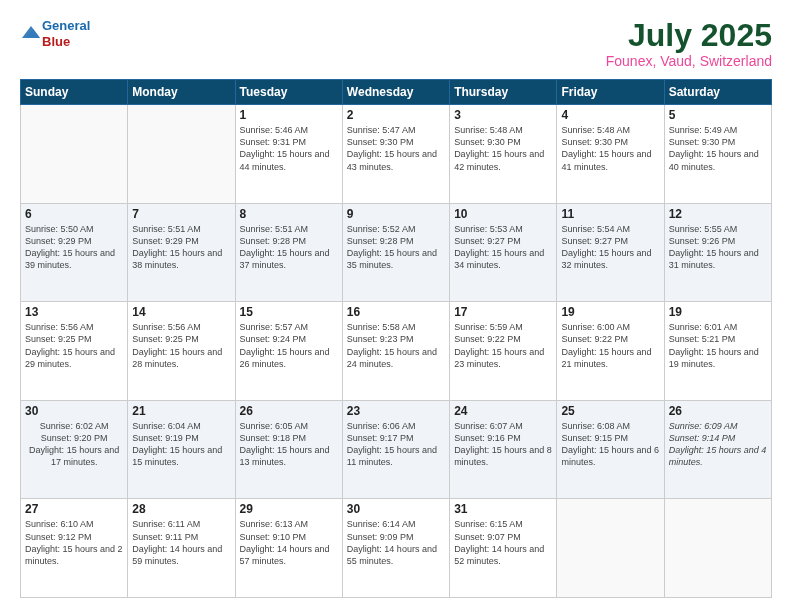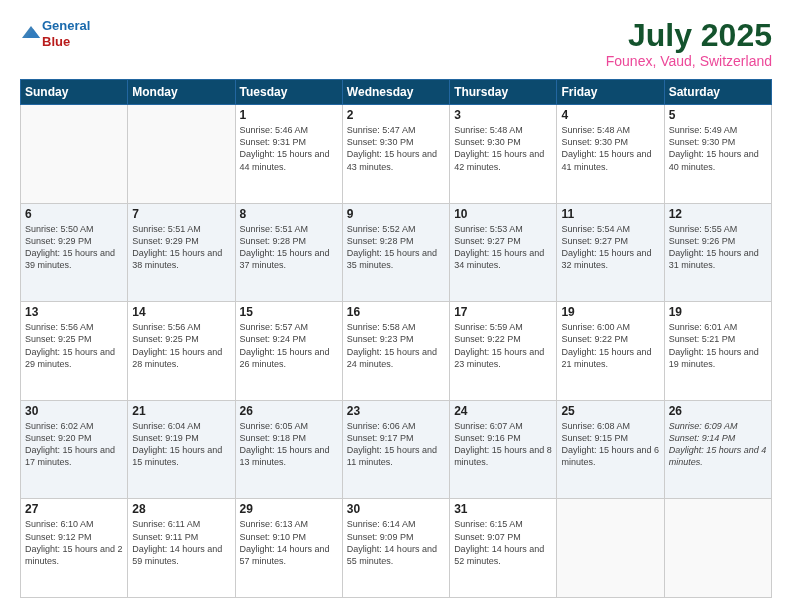--- a/index.html
+++ b/index.html
@@ -252,21 +252,21 @@
           <td>
             <span class="day-num">19</span>
             <div class="day-info" style="white-space: pre-line;">Sunrise: 6:01 AM
 Sunset: 5:21 PM
 Daylight: 15 hours and 19 minutes.</div>
           </td>
         </tr>
         <tr class="row-shade">
           <td>
             <span class="day-num">30</span>
-            <div class="day-info" style="white-space: pre-line;">Sunrise: 6:02 AM
+            <div class="day-info" style="white-space: pre-line; text-align: center;">Sunrise: 6:02 AM
 Sunset: 9:20 PM
 Daylight: 15 hours and 17 minutes.</div>
           </td>
           <td>
             <span class="day-num">21</span>
             <div class="day-info" style="white-space: pre-line;">Sunrise: 6:04 AM
 Sunset: 9:19 PM
 Daylight: 15 hours and 15 minutes.</div>
           </td>
           <td>

